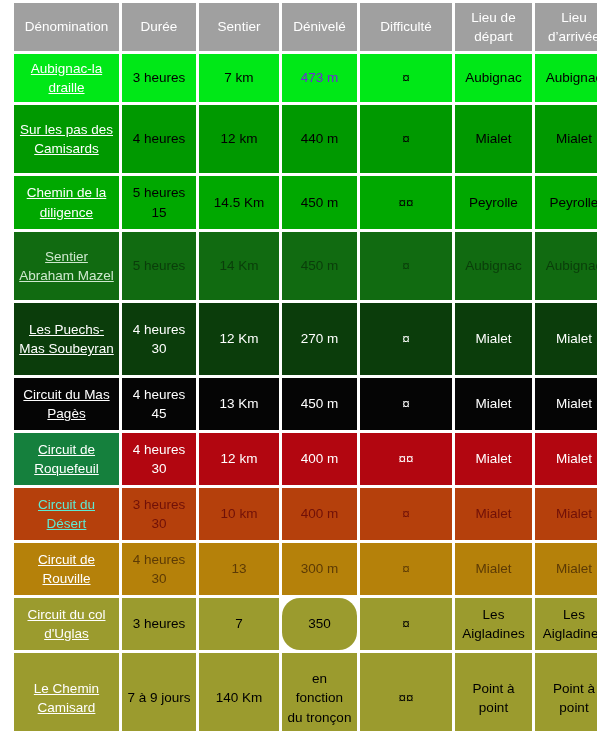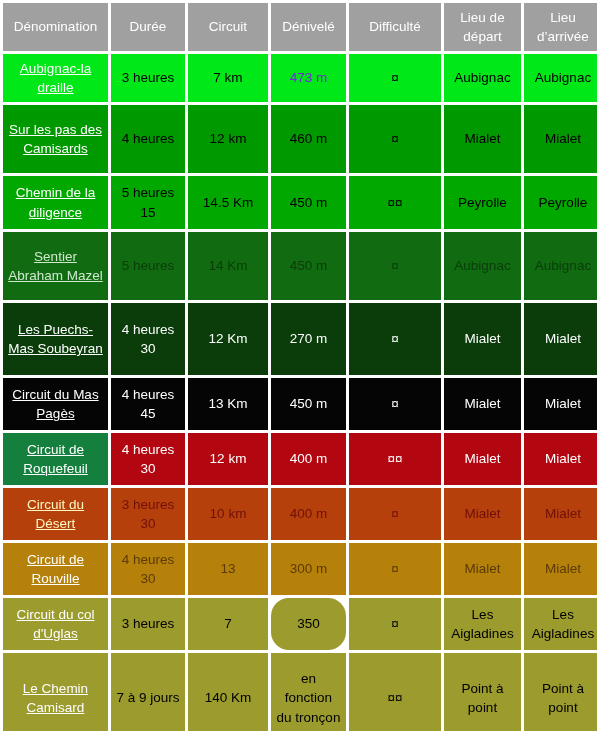--- a/index.html
+++ b/index.html
@@ -12,20 +12,21 @@
     height: 731px;
     overflow: hidden;
     font-family: "Liberation Sans", sans-serif;
   }
   #table-wrap {
     width: 519px;
     height: 731px;
     box-sizing: border-box;
     background: #ffffff;
     padding: 0;
+    margin-left: 11px;
   }
   table.hikes {
     border-collapse: separate;
     border-spacing: 3px;
     width: 591px;
     margin: 0 0 0 0;
     table-layout: fixed;
     background: #ffffff;
   }
   table.hikes td, table.hikes th {
@@ -76,42 +77,42 @@
         <col class="c2">
         <col class="c3">
         <col class="c4">
         <col class="c5">
         <col class="c6">
     </colgroup>
     <thead>
       <tr>
         <th class="hdr">Dénomination</th>
         <th class="hdr">Durée</th>
-        <th class="hdr">Circuit</th>
+        <th class="hdr">Sentier</th>
         <th class="hdr">Dénivelé</th>
         <th class="hdr">Difficulté</th>
         <th class="hdr">Lieu de départ</th>
         <th class="hdr">Lieu d’arrivée</th>
       </tr>
     </thead>
     <tbody id="tbody">
         <tr class="r0" style="height: 48px;">
           <td class="name" style="background: rgb(0, 232, 23); color: rgb(0, 0, 0);"><span class="lnk" style="color: rgb(255, 255, 255);">Aubignac-la draille</span></td>
           <td style="background: rgb(0, 232, 23); color: rgb(0, 0, 0);">3 heures</td>
           <td style="background: rgb(0, 232, 23); color: rgb(0, 0, 0);">7 km</td>
           <td style="background: rgb(0, 232, 23); color: #6d28d9;">473 m</td>
           <td class="diff" style="background: rgb(0, 232, 23); color: rgb(0, 0, 0);">¤</td>
           <td style="background: rgb(0, 232, 23); color: rgb(0, 0, 0);">Aubignac</td>
           <td style="background: rgb(0, 232, 23); color: rgb(0, 0, 0);">Aubignac</td>
         </tr>
         <tr class="r1" style="height: 68px;">
           <td class="name" style="background: rgb(0, 153, 0); color: rgb(0, 0, 0);"><span class="lnk" style="color: rgb(255, 255, 255);">Sur les pas des Camisards</span></td>
           <td style="background: rgb(0, 153, 0); color: rgb(0, 0, 0);">4 heures</td>
           <td style="background: rgb(0, 153, 0); color: rgb(0, 0, 0);">12 km</td>
-          <td style="background: rgb(0, 153, 0); color: rgb(0, 0, 0);">460 m</td>
+          <td style="background: rgb(0, 153, 0); color: rgb(0, 0, 0);">440 m</td>
           <td class="diff" style="background: rgb(0, 153, 0); color: rgb(0, 0, 0);">¤</td>
           <td style="background: rgb(0, 153, 0); color: rgb(0, 0, 0);">Mialet</td>
           <td style="background: rgb(0, 153, 0); color: rgb(0, 0, 0);">Mialet</td>
         </tr>
         <tr class="r2" style="height: 53px;">
           <td class="name" style="background: rgb(0, 168, 0); color: rgb(0, 0, 0);"><span class="lnk" style="color: rgb(255, 255, 255); text-align: right;">Chemin de la diligence</span></td>
           <td style="background: rgb(0, 168, 0); color: rgb(0, 0, 0);">5 heures 15</td>
           <td style="background: rgb(0, 168, 0); color: rgb(0, 0, 0);">14.5 Km</td>
           <td style="background: rgb(0, 168, 0); color: rgb(0, 0, 0);">450 m</td>
           <td class="diff" style="background: rgb(0, 168, 0); color: rgb(0, 0, 0);">¤¤</td>
@@ -148,21 +149,21 @@
         <tr class="r6" style="height: 52px;">
           <td class="name" style="background: #15803d; color: rgb(255, 255, 255);"><span class="lnk" style="color: rgb(255, 255, 255);">Circuit de Roquefeuil</span></td>
           <td style="background: rgb(178, 6, 16); color: rgb(255, 255, 255);">4 heures 30</td>
           <td style="background: rgb(178, 6, 16); color: rgb(255, 255, 255);">12 km</td>
           <td style="background: rgb(178, 6, 16); color: rgb(255, 255, 255);">400 m</td>
           <td class="diff" style="background: rgb(178, 6, 16); color: rgb(255, 255, 255);">¤¤</td>
           <td style="background: rgb(178, 6, 16); color: rgb(255, 255, 255);">Mialet</td>
           <td style="background: rgb(178, 6, 16); color: rgb(255, 255, 255);">Mialet</td>
         </tr>
         <tr class="r7" style="height: 52px;">
-          <td class="name" style="background: rgb(181, 64, 12); color: rgb(112, 16, 8);"><span class="lnk" style="color: #fef9c3;">Circuit du Désert</span></td>
+          <td class="name" style="background: rgb(181, 64, 12); color: rgb(112, 16, 8);"><span class="lnk" style="color: #5eead4;">Circuit du Désert</span></td>
           <td style="background: rgb(181, 64, 12); color: rgb(112, 16, 8);">3 heures 30</td>
           <td style="background: rgb(181, 64, 12); color: rgb(112, 16, 8);">10 km</td>
           <td style="background: rgb(181, 64, 12); color: rgb(112, 16, 8);">400 m</td>
           <td class="diff" style="background: rgb(181, 64, 12); color: rgb(112, 16, 8);">¤</td>
           <td style="background: rgb(181, 64, 12); color: rgb(112, 16, 8);">Mialet</td>
           <td style="background: rgb(181, 64, 12); color: rgb(112, 16, 8);">Mialet</td>
         </tr>
         <tr class="r8" style="height: 52px;">
           <td class="name" style="background: rgb(181, 129, 10); color: rgb(92, 58, 5);"><span class="lnk" style="color: rgb(255, 255, 255);">Circuit de Rouville</span></td>
           <td style="background: rgb(181, 129, 10); color: rgb(92, 58, 5);">4 heures 30</td>

